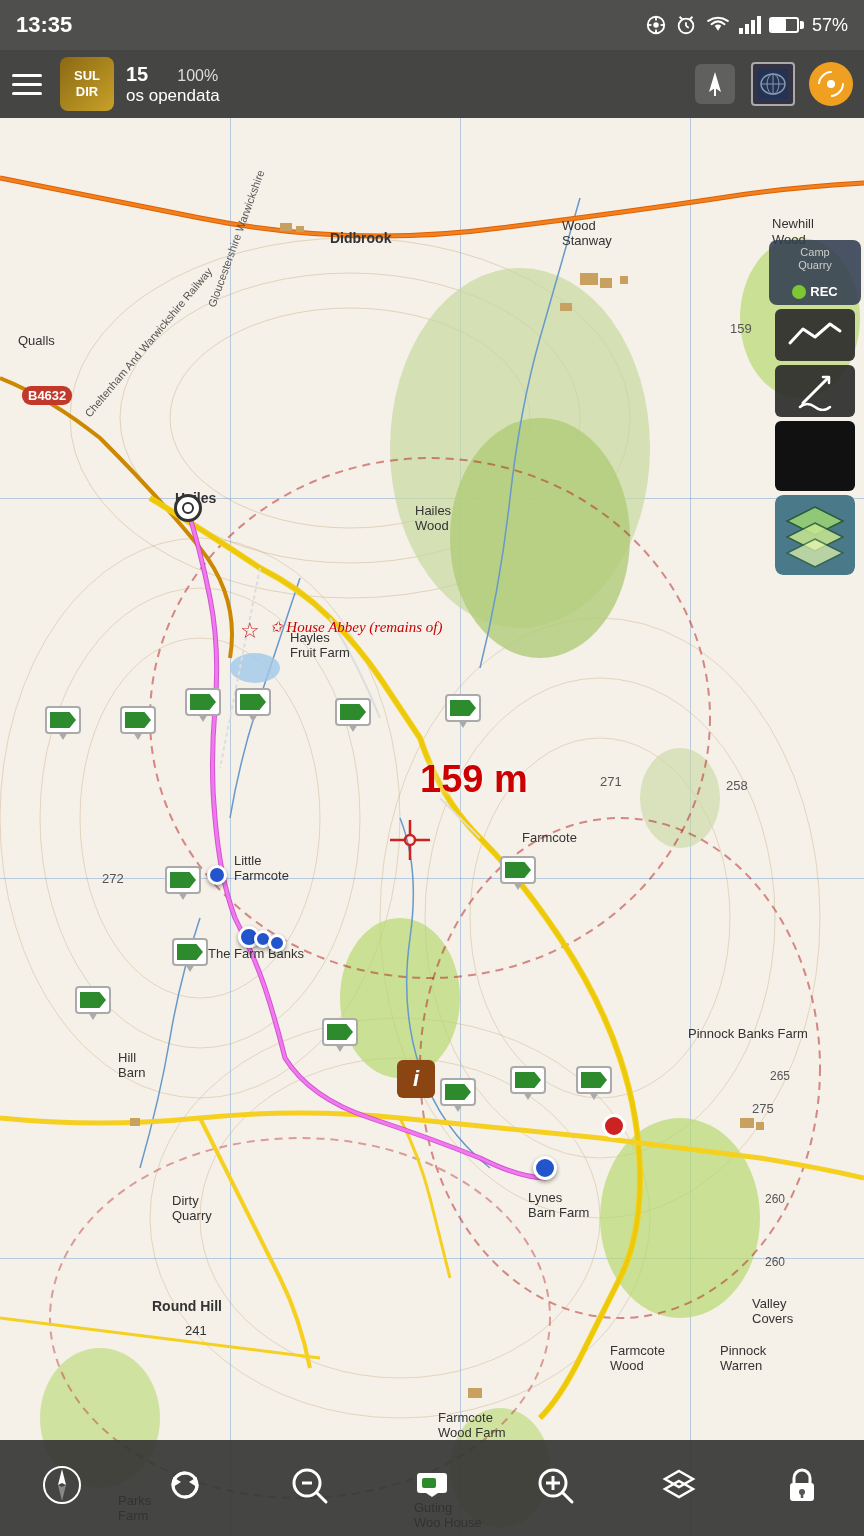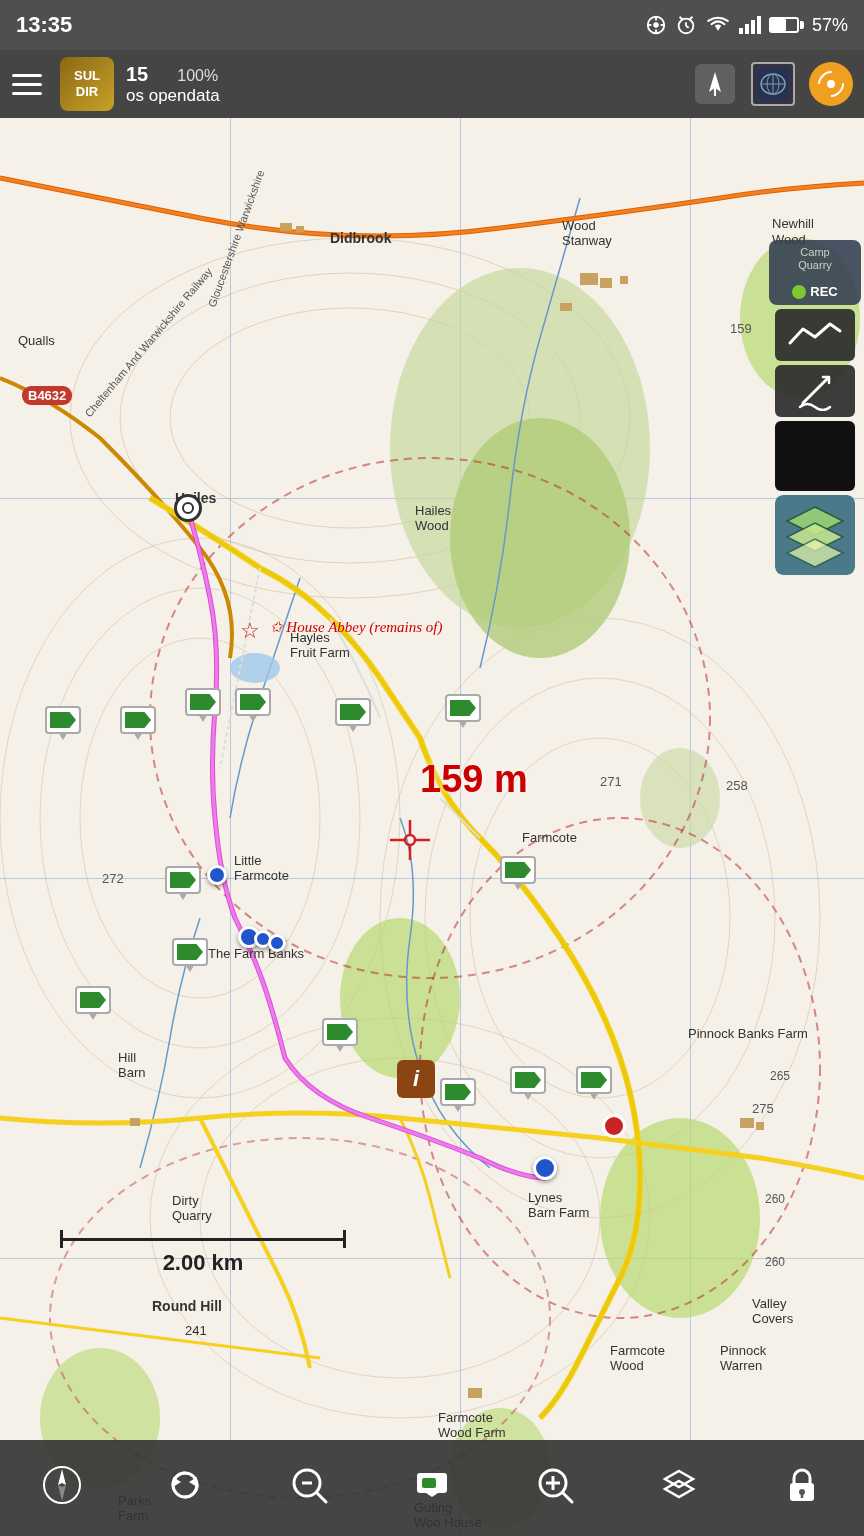--- a/index.html
+++ b/index.html
@@ -642,28 +642,20 @@
   <div class="blue-dot" style="left:207px;top:747px;width:20px;height:20px;"></div>
   <div class="blue-dot" style="left:238px;top:808px;width:22px;height:22px;"></div>
   <div class="blue-dot" style="left:254px;top:812px;width:18px;height:18px;"></div>
   <div class="blue-dot" style="left:268px;top:816px;width:18px;height:18px;"></div>
   <div class="blue-dot" style="left:533px;top:1038px;width:24px;height:24px;"></div>
 
   <div class="end-marker" style="left:602px;top:996px;"></div>
 
   <div class="info-marker" style="left:397px;top:942px;">i</div>
 
-  <div id="scale-bar">
-    <div class="scale-line">
-      <div class="scale-end"></div>
-      <div class="scale-main" style="width:280px;"></div>
-      <div class="scale-end"></div>
-    </div>
-    <div class="scale-text">2.00 km</div>
-  </div>
 
   <div id="right-panel">
 
     <div class="panel-section" style="background:rgba(50,60,80,0.88);width:92px;">
       <div style="font-size:11px;color:#ccc;text-align:center;line-height:1.2;">Camp<br>Quarry</div>
       <div class="rec-indicator">
         <div class="rec-dot"></div>
         <span style="font-size:13px;font-weight:bold;">REC</span>
       </div>
     </div>

